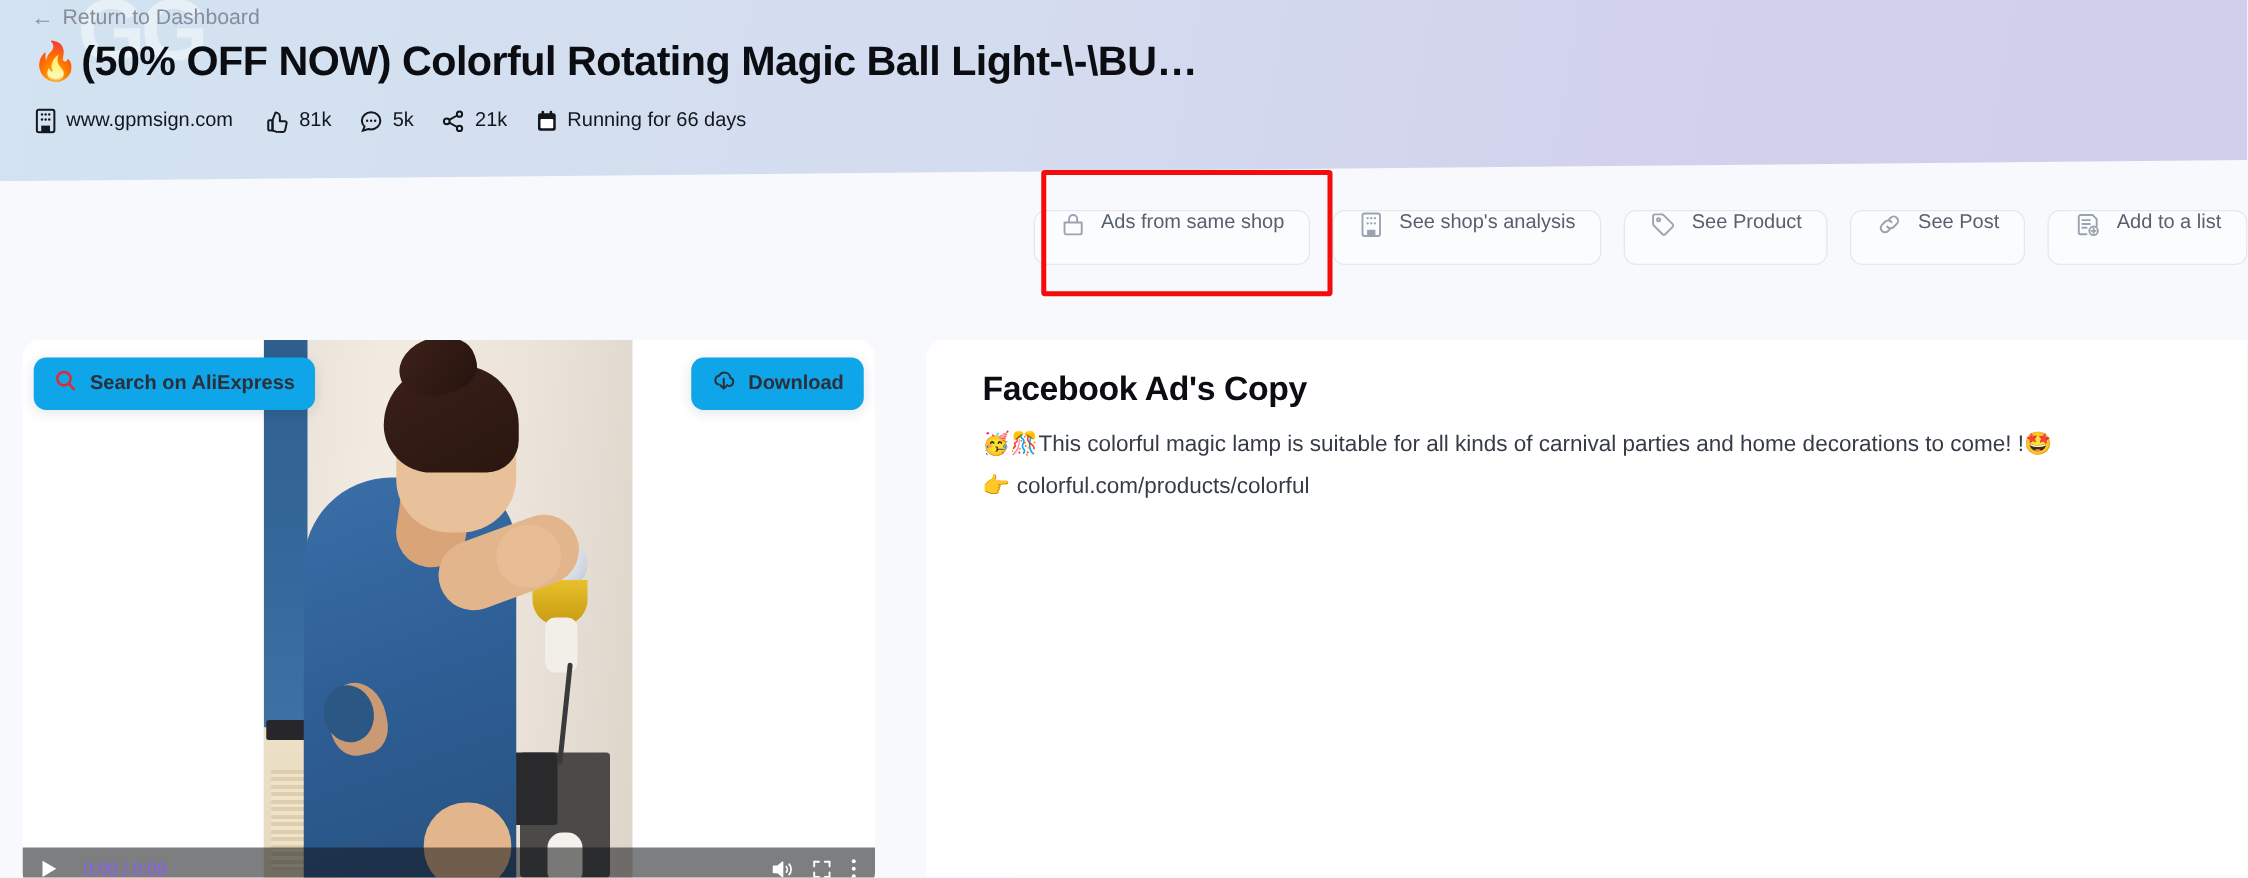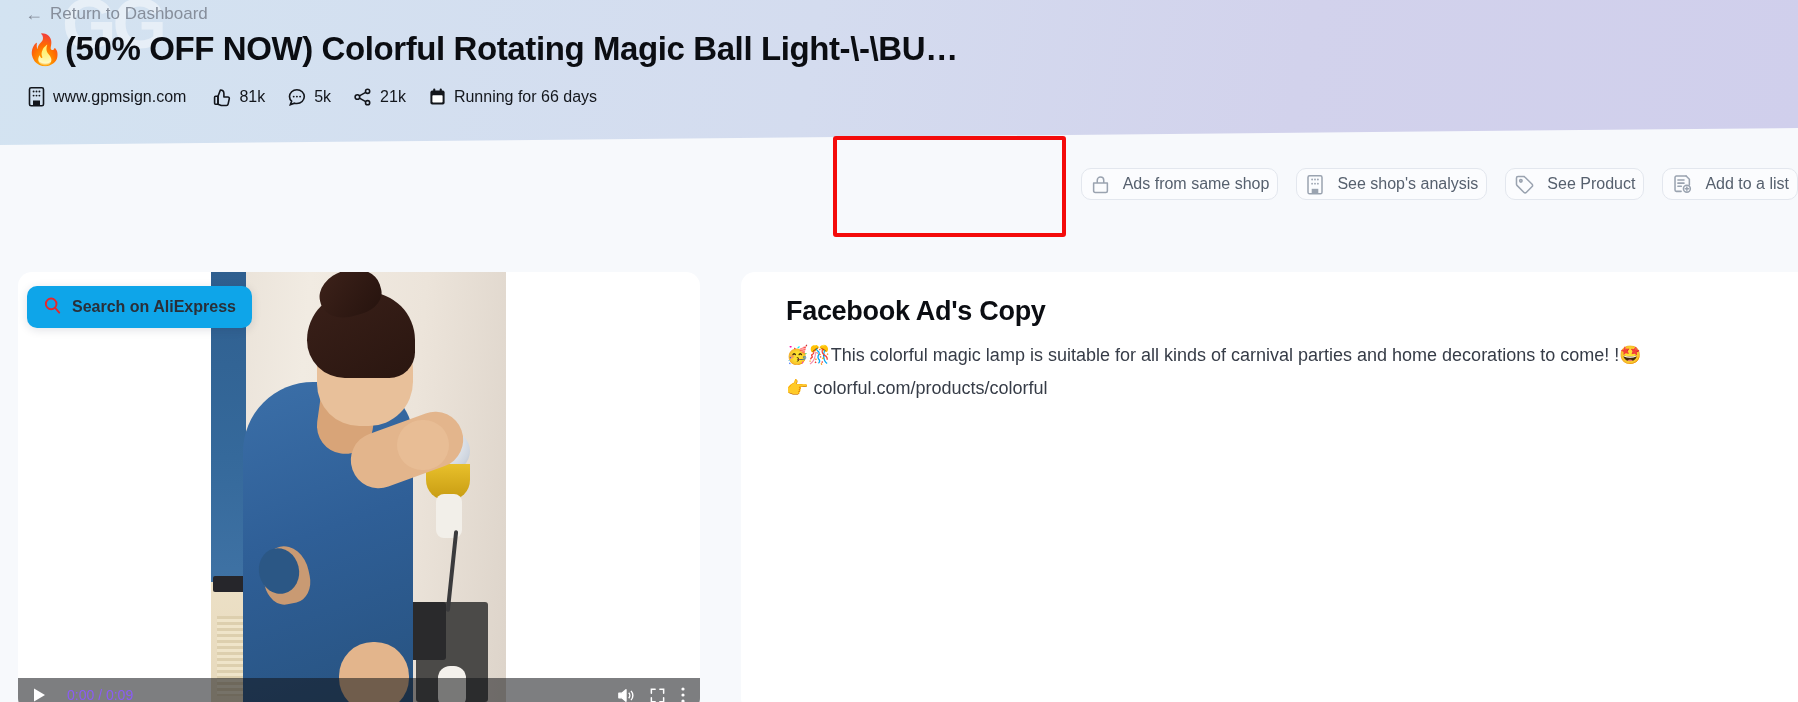--- a/index.html
+++ b/index.html
@@ -48,22 +48,22 @@
   .stat { display: flex; align-items: center; gap: 7px; margin-right: 22px; }
   .stat svg { display: block; }
   .stat-site { margin-right: 26px; }
 
   
   .toolbar {
     position: absolute; right: 0px; top: 168px;
     display: flex; align-items: center; gap: 18px;
   }
   .tool-btn {
-    display: flex; align-items: center; gap: 12px;
-    height: 32px; padding: 0 8px;
+    display: flex; align-items: flex-start; gap: 12px;
+    height: 44px; padding: 0 20px;
     background: #fbfcfe; border: 1px solid #e3e7ee; border-radius: 10px;
     font-size: 16px; color: #56606e; cursor: pointer; white-space: nowrap;
   }
   .tool-btn svg { display: block; flex: none; }
   .tool-btn.last { border-top-right-radius: 10px; border-bottom-right-radius: 10px; }
 
   .highlight-box {
     position: absolute; left: 833px; top: 136px;
     width: 233px; height: 101px;
     border: 4px solid #f40b0b; border-radius: 3px;
@@ -274,20 +274,29 @@
     <div class="tool-btn">
       <span>
         <svg width="21" height="21" viewBox="0 0 22 22" fill="none" stroke="#9aa3b0" stroke-width="1.6" stroke-linejoin="round">
           <path d="M10.8 2.6H4.2a1.6 1.6 0 0 0-1.6 1.6v6.6c0 .4.2.8.5 1.1l7.4 7.4a1.6 1.6 0 0 0 2.3 0l6.2-6.2a1.6 1.6 0 0 0 0-2.3l-7.4-7.4a1.6 1.6 0 0 0-1.1-.5z"></path>
           <circle cx="7.2" cy="7.2" r="1.3"></circle>
         </svg>
       </span>
       <span>See Product</span>
     </div>
 
+    <div class="tool-btn">
+      <span>
+        <svg width="21" height="21" viewBox="0 0 22 22" fill="none" stroke="#9aa3b0" stroke-width="1.7" stroke-linecap="round">
+          <path d="M9.2 12.8a3.6 3.6 0 0 0 5.4.4l2.6-2.6a3.6 3.6 0 0 0-5.1-5.1l-1.5 1.5"></path>
+          <path d="M12.8 9.2a3.6 3.6 0 0 0-5.4-.4l-2.6 2.6a3.6 3.6 0 0 0 5.1 5.1l1.5-1.5"></path>
+        </svg>
+      </span>
+      <span>See Post</span>
+    </div>
 
     <div class="tool-btn last">
       <span>
         <svg width="22" height="22" viewBox="0 0 23 23" fill="none" stroke="#9aa3b0" stroke-width="1.6" stroke-linecap="round">
           <path d="M15.8 3.2H5.6a1.4 1.4 0 0 0-1.4 1.4v13.2a1.4 1.4 0 0 0 1.4 1.4h5"></path>
           <path d="M15.8 3.2l3.4 3.4v6"></path>
           <path d="M7.2 7.4h6.4M7.2 10.6h6.4M7.2 13.8h3.6"></path>
           <circle cx="16.6" cy="16.4" r="3.6"></circle>
           <path d="M16.6 14.7v3.4M14.9 16.4h3.4"></path>
         </svg>
@@ -327,20 +336,29 @@
     <div class="btn-float btn-aliexpress">
       <span>
         <svg width="19" height="19" viewBox="0 0 20 20" fill="none" stroke="#e8262b" stroke-width="2" stroke-linecap="round">
           <circle cx="8.6" cy="8.3" r="5.6"></circle>
           <path d="M12.8 12.6l4.3 4.9"></path>
         </svg>
       </span>
       <span>Search on AliExpress</span>
     </div>
 
+    <div class="btn-float btn-download">
+      <span>
+        <svg width="20" height="20" viewBox="0 0 21 21" fill="none" stroke="#2a2f38" stroke-width="1.7" stroke-linecap="round" stroke-linejoin="round">
+          <path d="M6.2 13.3A3.8 3.8 0 0 1 6.6 5.9a5 5 0 0 1 9.4 1.6 3.6 3.6 0 0 1-1.2 7"></path>
+          <path d="M10.5 8.4v8.1M7.6 13.8l2.9 2.9 2.9-2.9"></path>
+        </svg>
+      </span>
+      <span>Download</span>
+    </div>
 
     <div class="video-controls">
       <span class="vc-icon">
         <svg width="15" height="16" viewBox="0 0 15 16">
             <polygon points="2,1.5 13,8 2,14.5" fill="#ffffff"></polygon>
           </svg>
       </span>
       <span class="vc-time">0:00 / 0:09</span>
       <span class="vc-spacer"></span>
       <span class="vc-icon">

